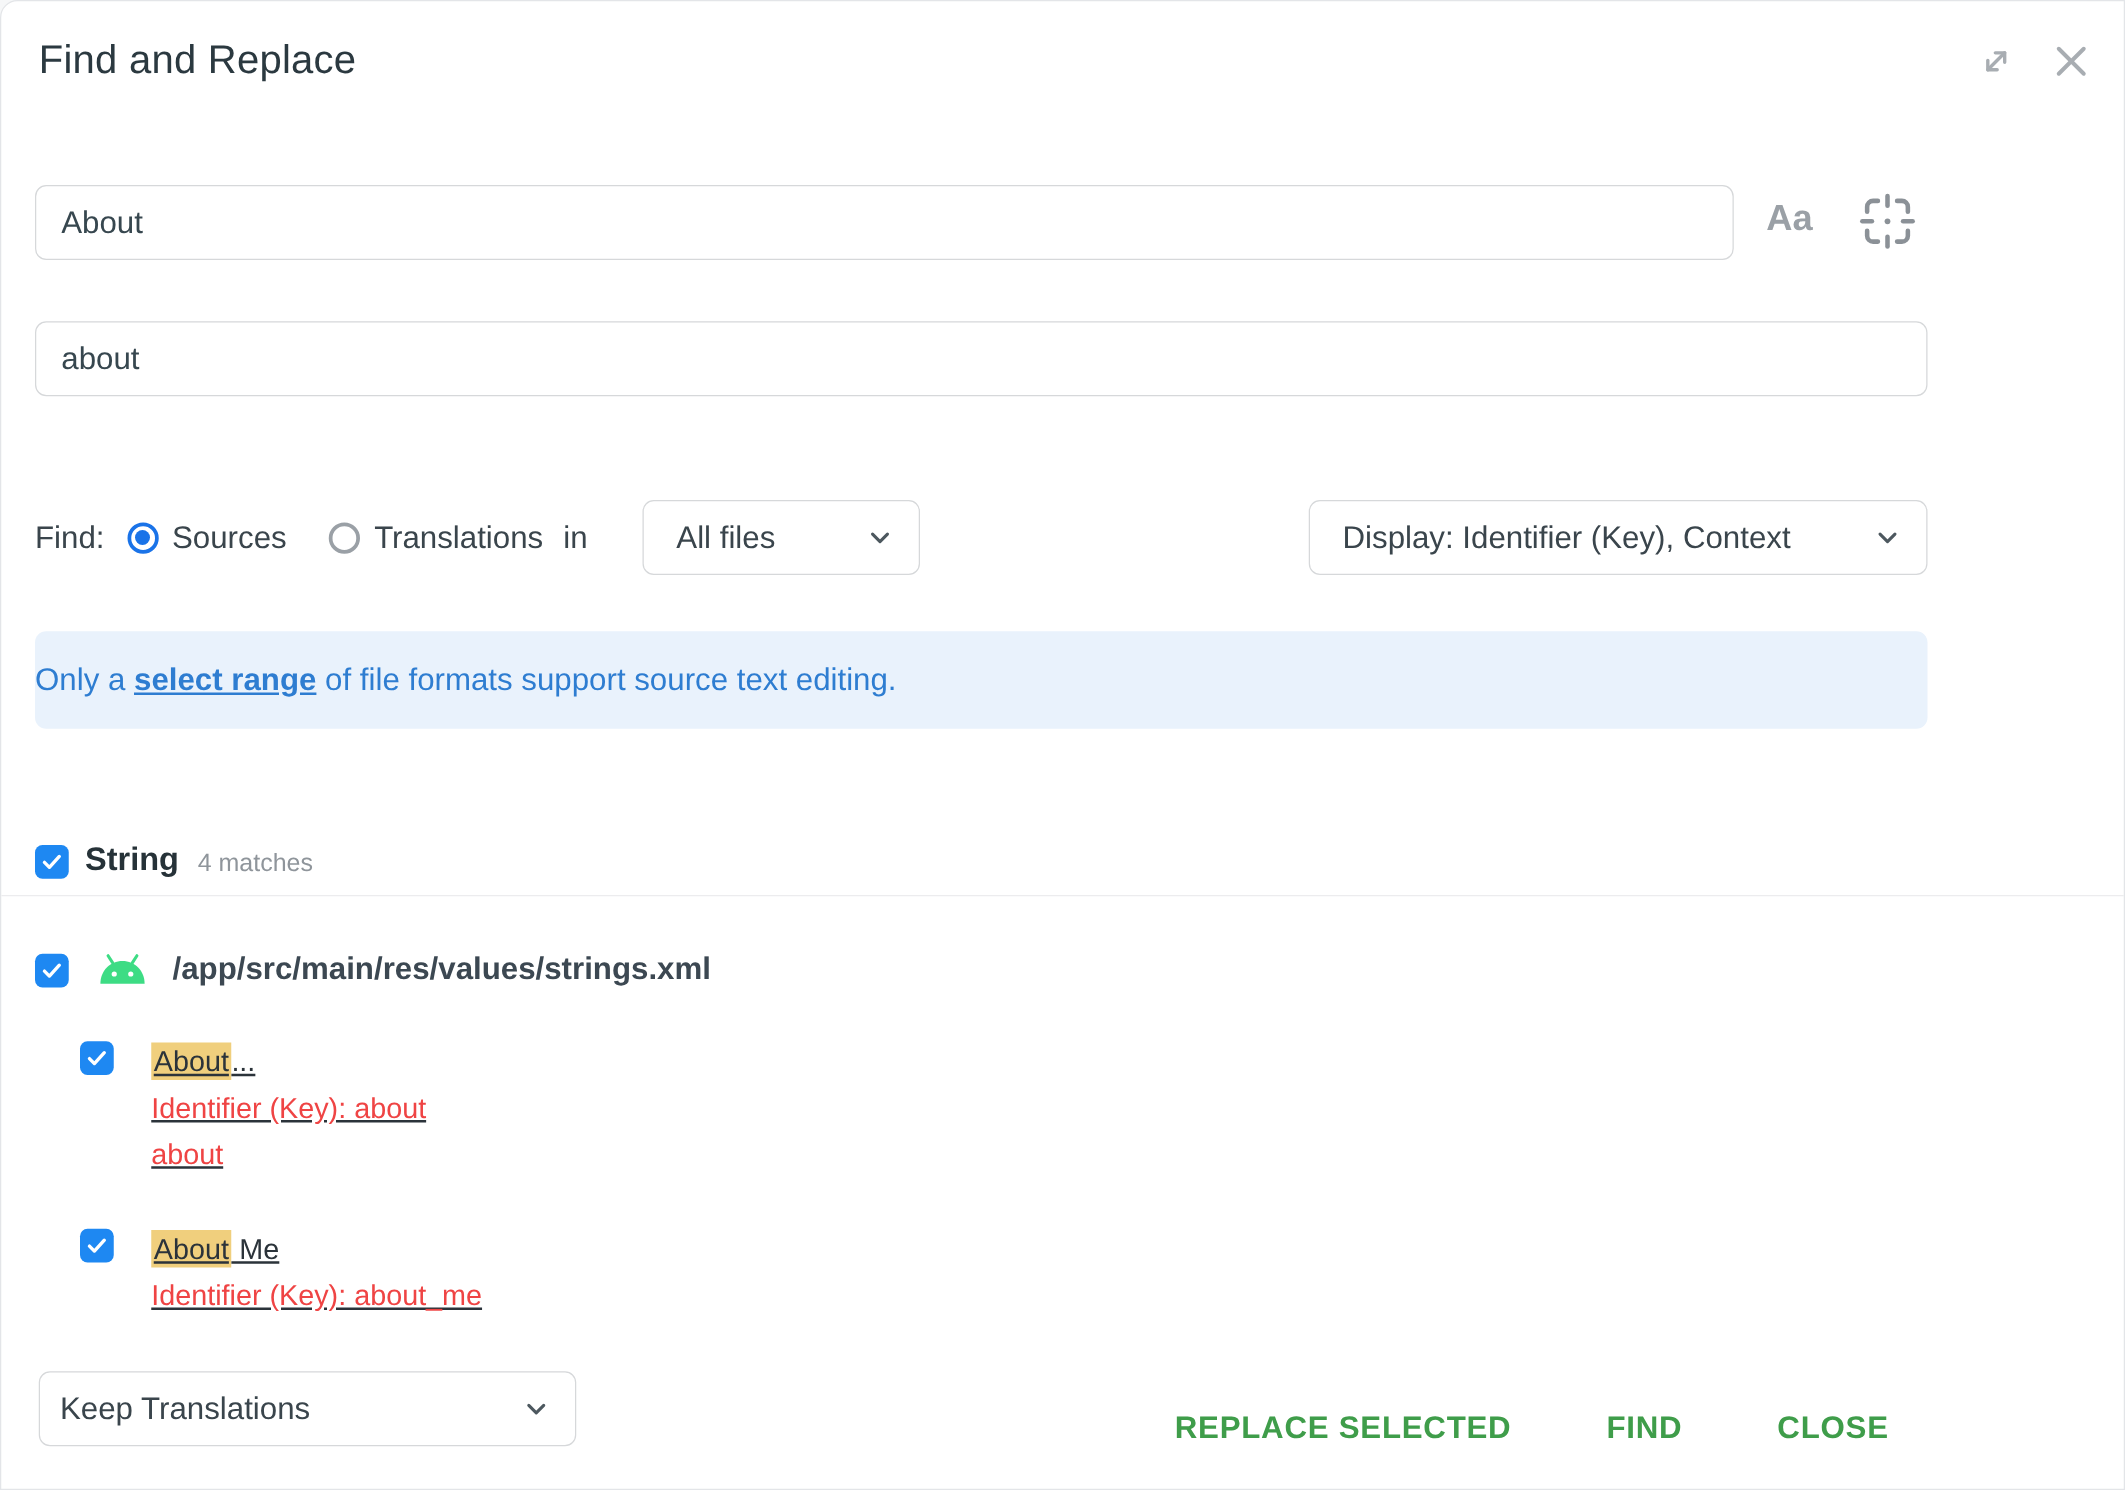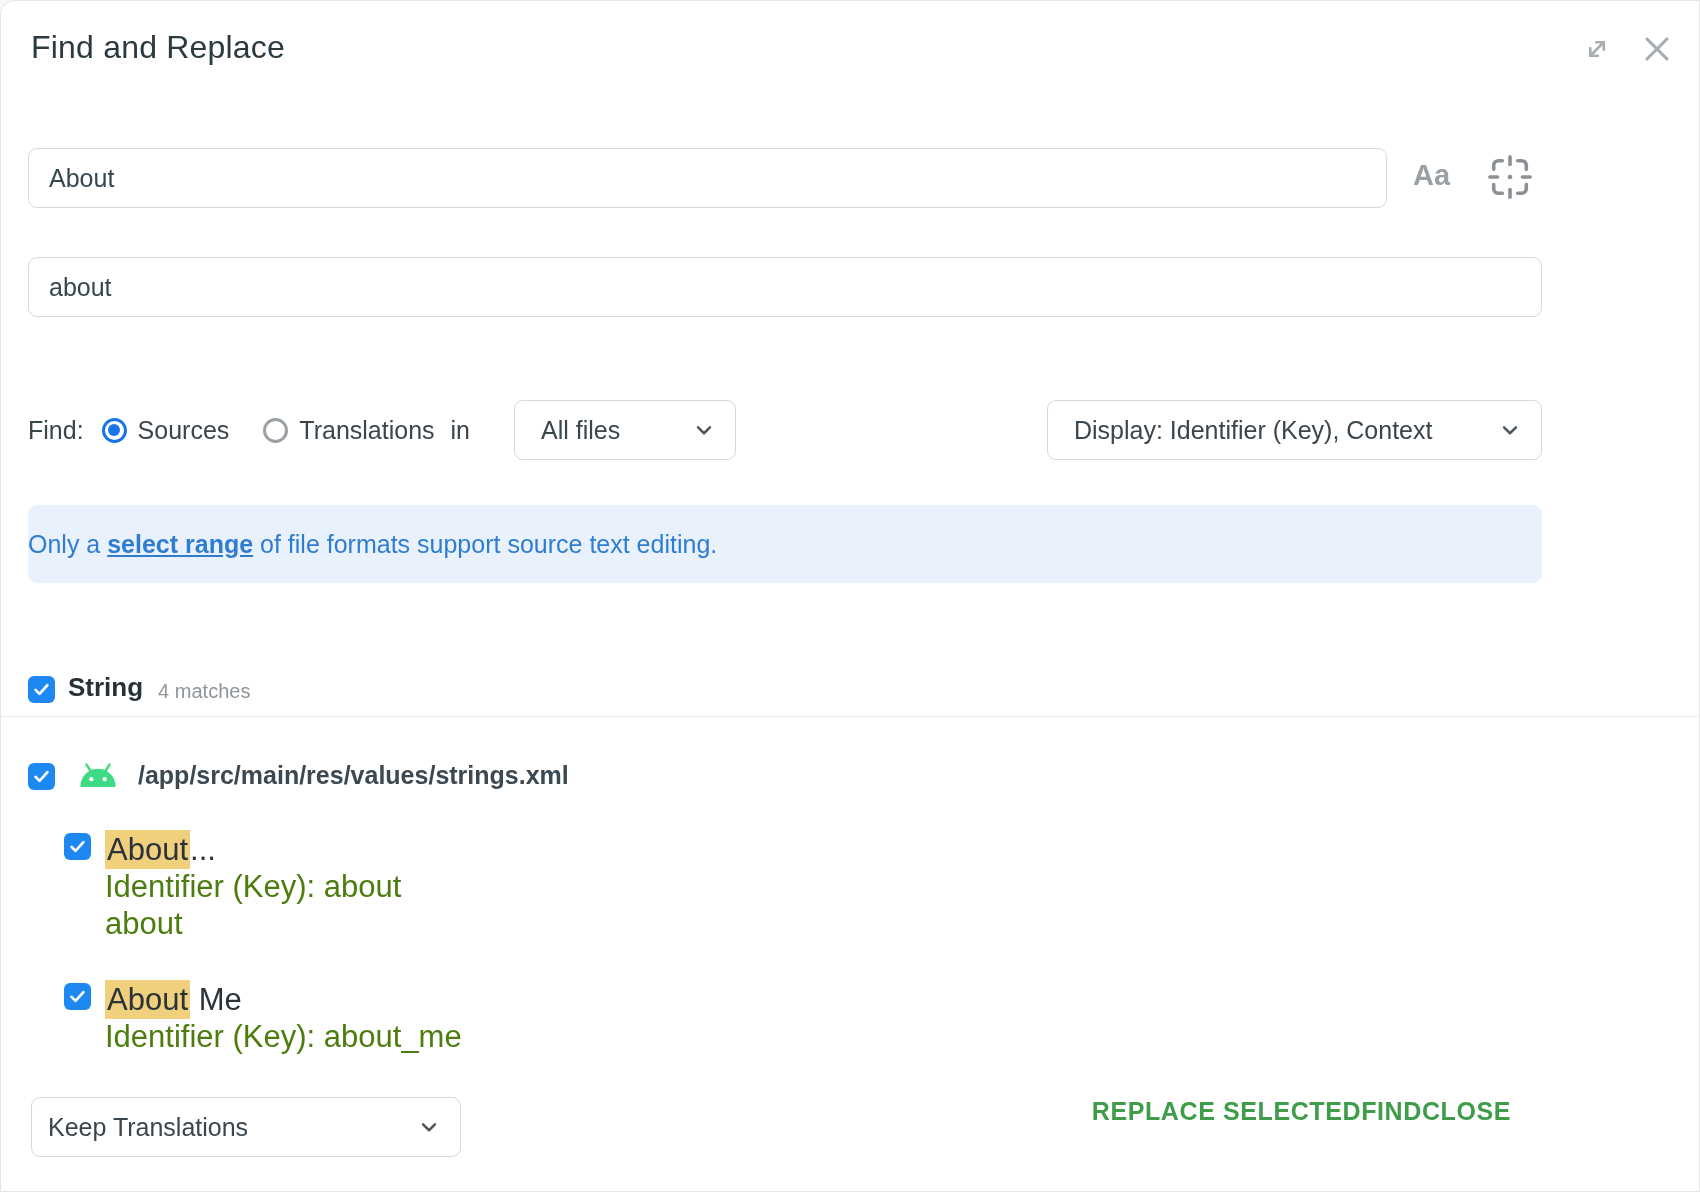--- a/index.html
+++ b/index.html
@@ -53,28 +53,28 @@
   .group-count { margin-left:15px; font-size:20px; color:#8f959b; }
 
   .divider { position:absolute; left:0; top:715px; width:1700px; height:1px; background:#ececee; }
 
   .file-row { position:absolute; left:27px; top:760px; display:flex; align-items:flex-end; }
   .android-icon { margin-left:23px; display:flex; }
   .file-path { margin-left:20px; font-size:25px; font-weight:700; color:#3c4852; }
 
   .match { position:absolute; left:63px; display:flex; align-items:flex-start; }
   .match .checkbox { margin-top:2px; }
-  .match-body { margin-left:14px; font-size:31px; color:#2b333a; line-height:37px; }
+  .match-body { margin-left:30px; font-size:23px; color:#2b333a; line-height:37px;text-decoration:underline; }
   .hl { background:#f0cf7d; padding:2px 2px; }
-  .meta { color:#4d7c0f; }
+  .meta { color:#ef4444; }
   #match-1 { top:830px; }
   #match-2 { top:980px; }
 
   .footer { position:absolute; left:0; top:1096px; width:1700px; height:60px; }
-  .footer-buttons { position:absolute; right:190px; top:0; height:60px; display:flex; align-items:flex-start; }
+  .footer-buttons { position:absolute; right:190px; top:0; height:60px; display:flex; align-items:flex-end; gap:76px; }
   .text-btn { font-size:25px; font-weight:700; color:#3f9d4a; letter-spacing:.6px; cursor:pointer; background:none; border:none; font-family:"Liberation Sans","DejaVu Sans",sans-serif; }
 </style>
 </head>
 <body>
 
 <div class="dialog">
 
   <div class="title">Find and Replace</div>
 
   <div class="win-icons">

